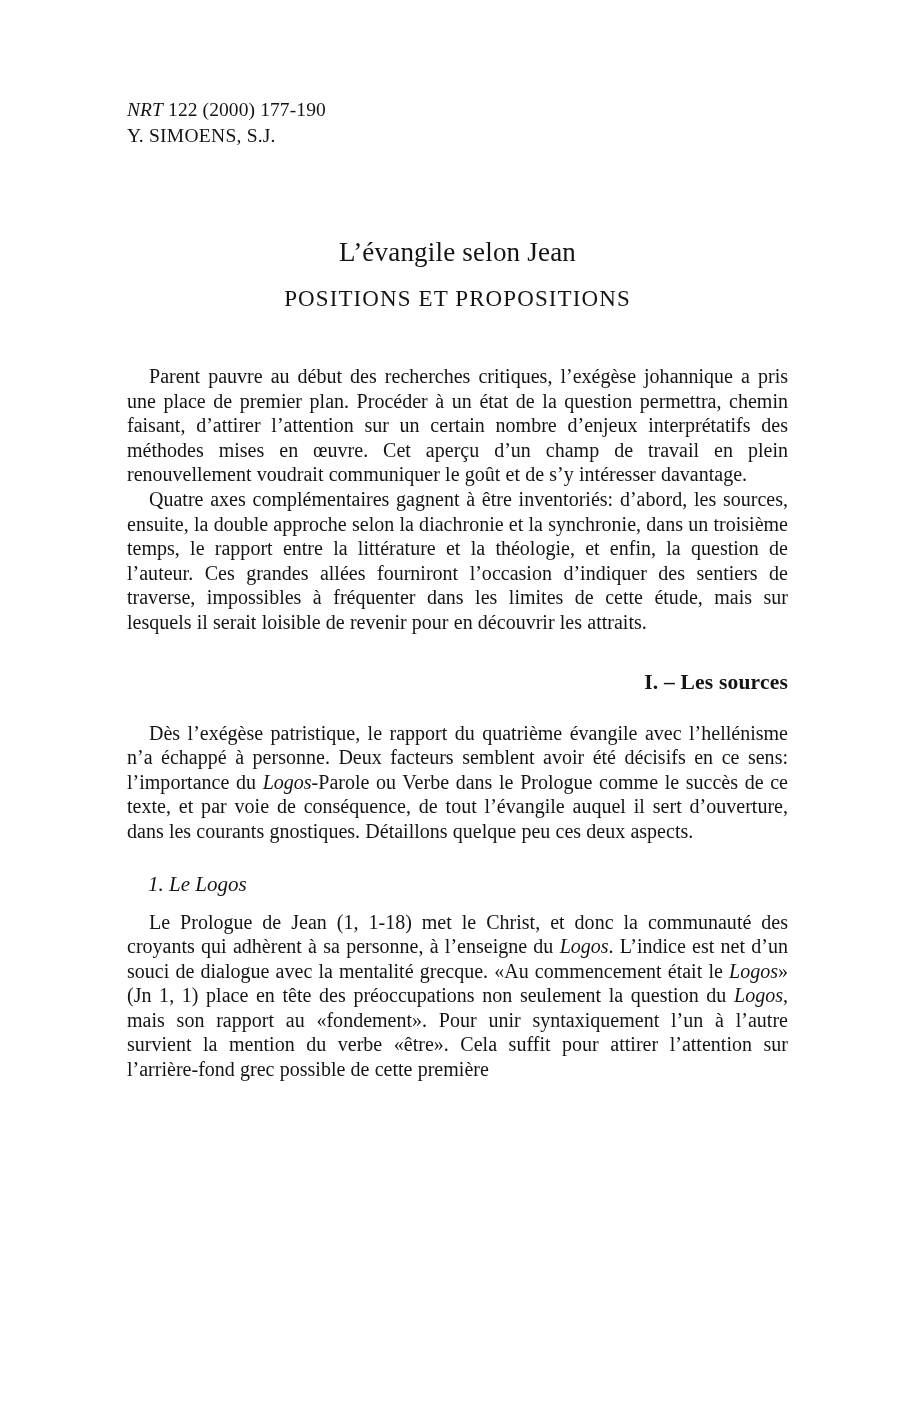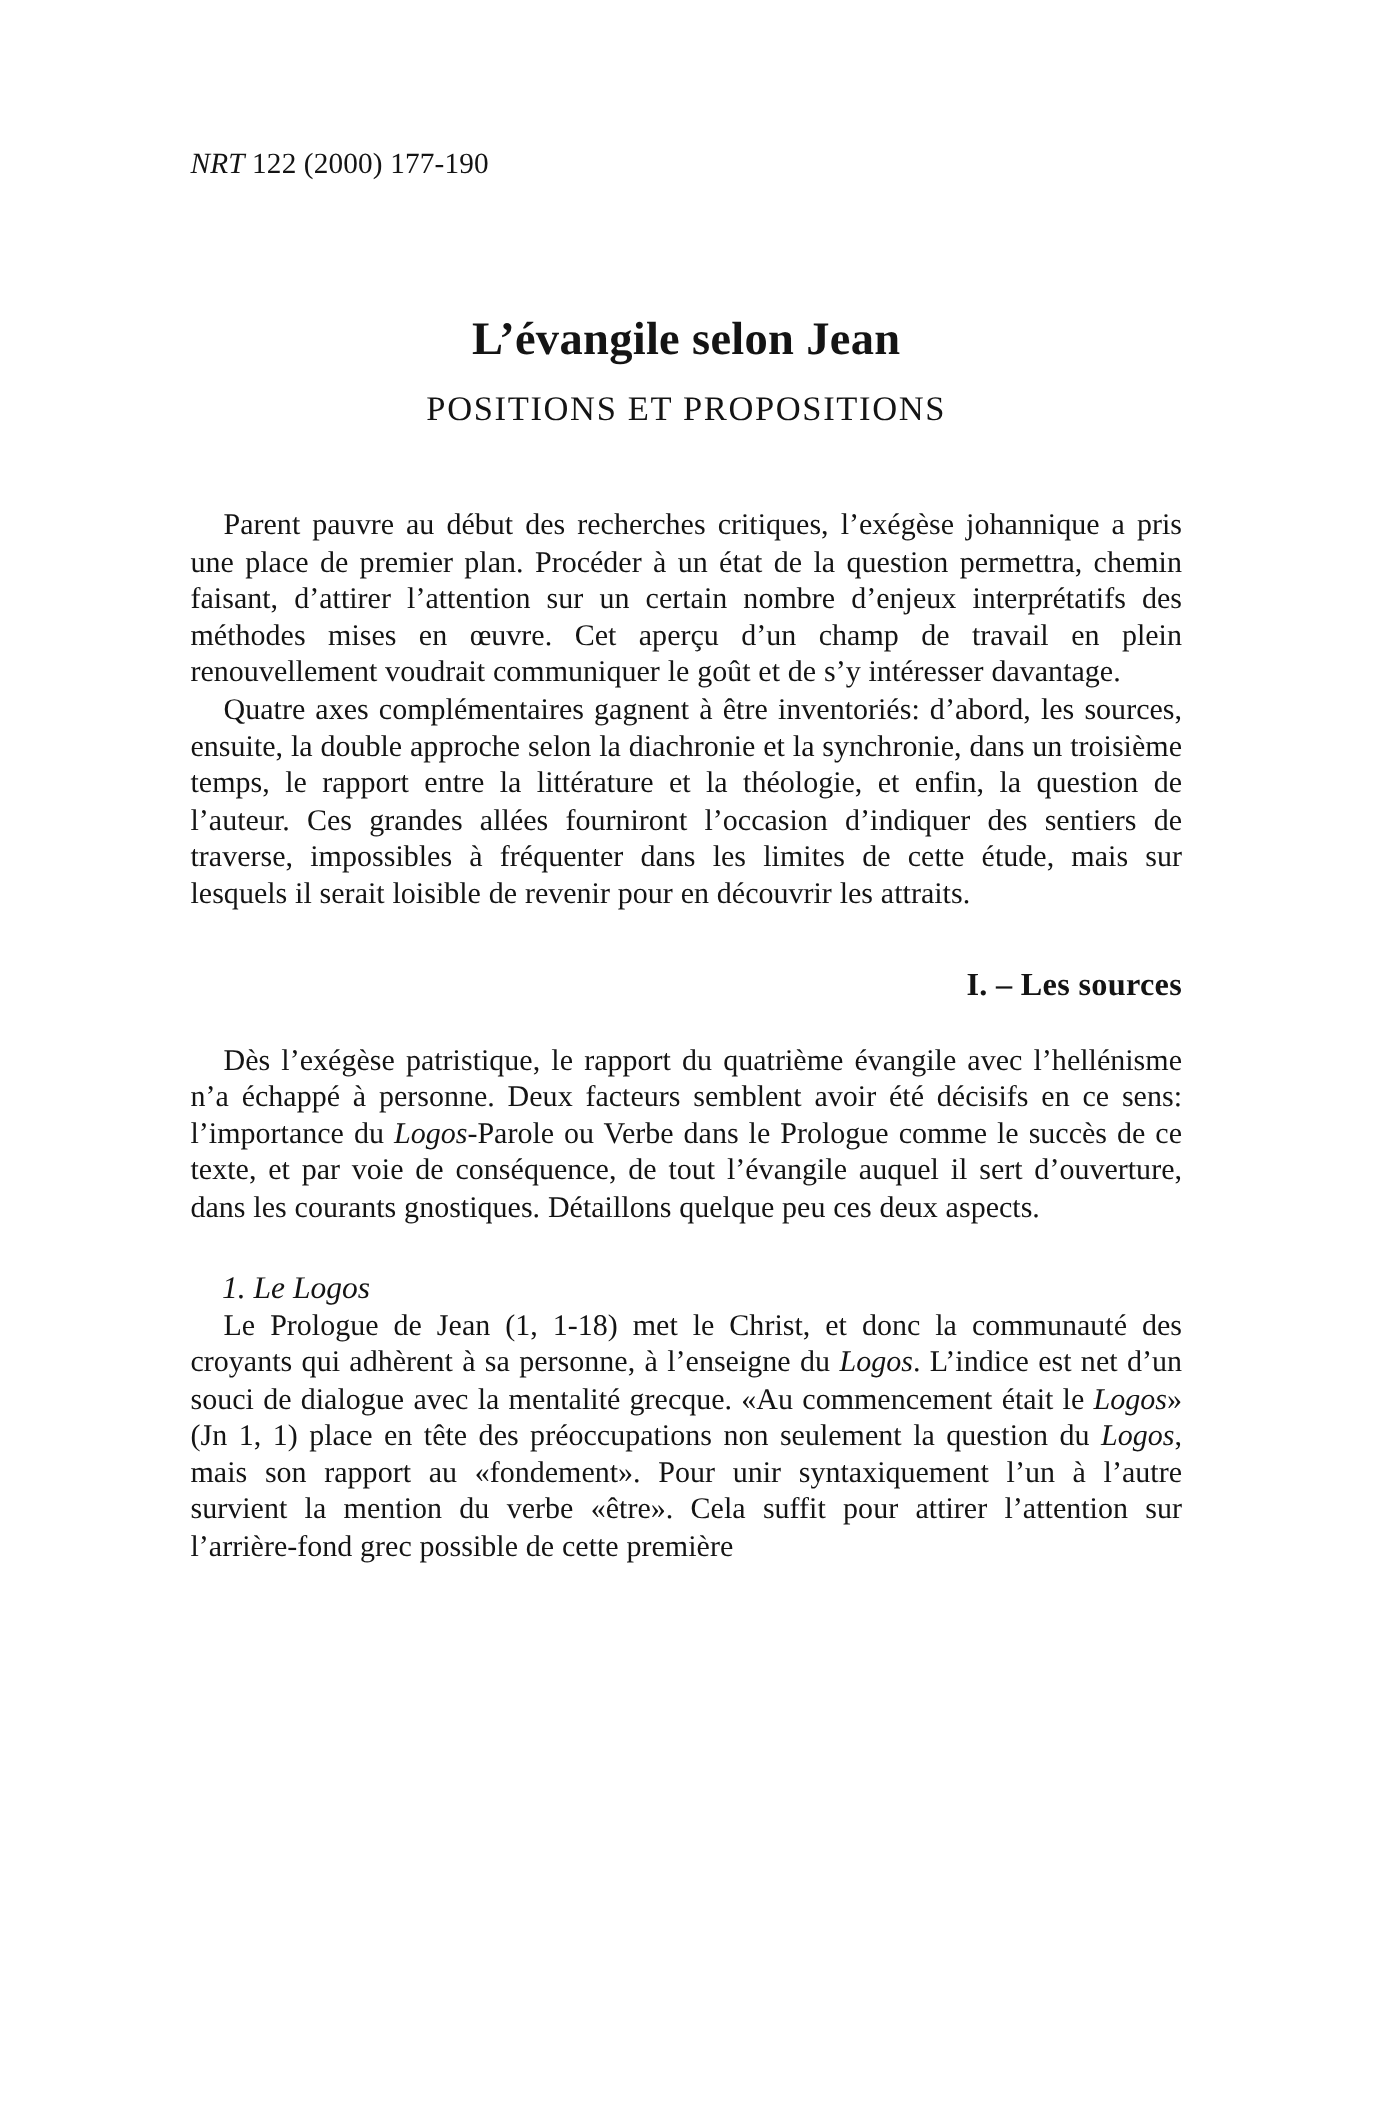--- a/index.html
+++ b/index.html
@@ -52,22 +52,22 @@
     font-size: 19.5px;
     letter-spacing: 0.3px;
   }
 
   
   .title-block {
     margin-top: 84px;
     text-align: center;
   }
   .article-title {
-    font-size: 31px;
-    font-weight: bold;
+    font-size: 27px;
+    font-weight: normal;
     line-height: 38px;
     letter-spacing: 0.2px;
     margin: 0;
   }
   .article-subtitle {
     margin: 15px 0 0 0;
     font-size: 23px;
     font-weight: normal;
     line-height: 26px;
     letter-spacing: 1.1px;
@@ -94,39 +94,42 @@
   
   .section-heading {
     margin: 34px 0 26px 0;
     text-align: right;
     font-size: 21.5px;
     font-weight: bold;
     line-height: 26px;
     letter-spacing: 0.2px;
   }
   .subsection-heading {
-    margin: 27px 0 1px 0;
+    margin: 27px 0 13px 0;
     padding-left: 21px;
     font-size: 21px;
     font-style: italic;
     font-weight: normal;
     line-height: 26px;
     text-align: left;
   }
 </style>
 </head>
 <body>
 
 <div class="page">
   <div class="content">
 
     <div class="journal-line">
       <span class="journal-abbr">NRT</span><span> 122 (2000) 177-190</span>
     </div>
 
+    <div class="byline">
+      <span>Y. S</span><span class="smallcaps">IMOENS</span><span>, S.J.</span>
+    </div>
 
     <div class="title-block">
       <h1 class="article-title">L’évangile selon Jean</h1>
       <h2 class="article-subtitle">POSITIONS ET PROPOSITIONS</h2>
     </div>
 
     <div class="body-text">
 
       <p class="para">Parent pauvre au début des recherches critiques, l’exégèse johannique a pris une place de premier plan. Procéder à un état de la question permettra, chemin faisant, d’attirer l’attention sur un certain nombre d’enjeux interprétatifs des méthodes mises en œuvre. Cet aperçu d’un champ de travail en plein renouvellement voudrait communiquer le goût et de s’y intéresser davantage.</p>
 

